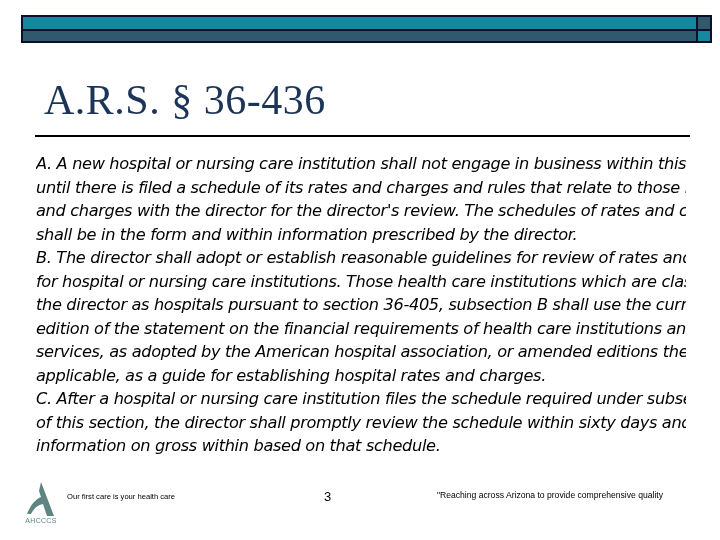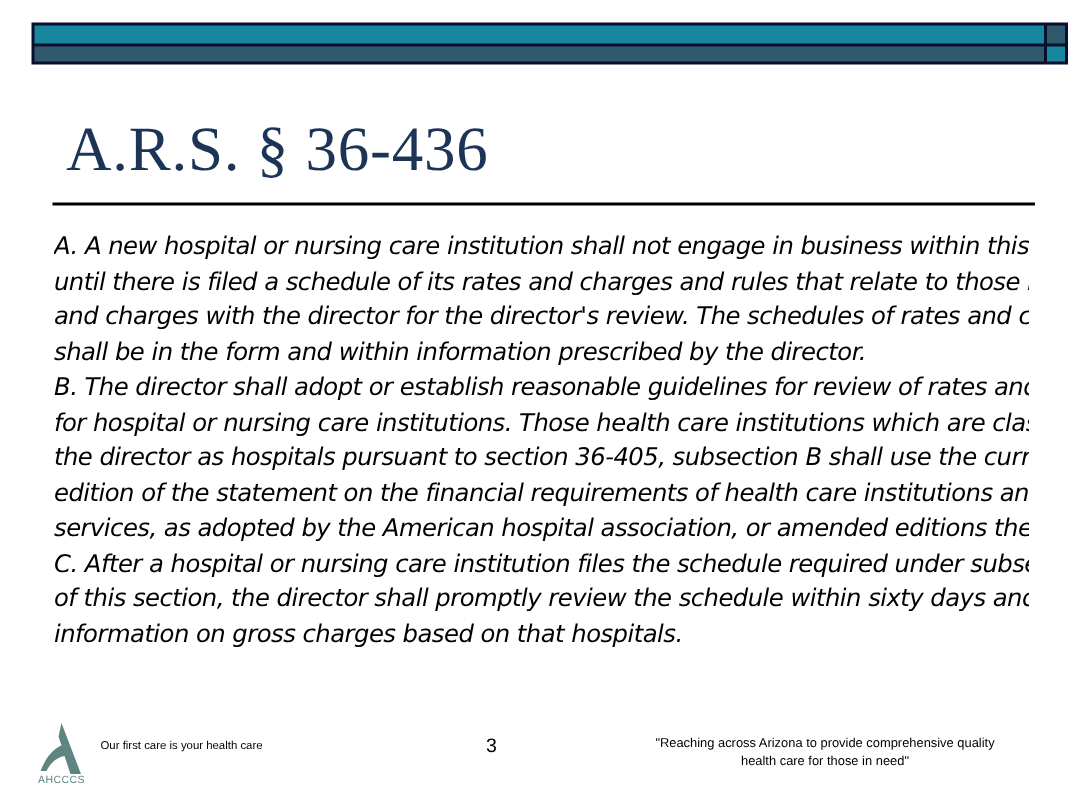--- a/index.html
+++ b/index.html
@@ -76,34 +76,34 @@
 <div class="body-text">
   <span class="body-line">A. A new hospital or nursing care institution shall not engage in business within this state</span>
   <span class="body-line">until there is filed a schedule of its rates and charges and rules that relate to those rates</span>
   <span class="body-line">and charges with the director for the director's review. The schedules of rates and charges</span>
   <span class="body-line">shall be in the form and within information prescribed by the director.</span>
   <span class="body-line">B. The director shall adopt or establish reasonable guidelines for review of rates and charges</span>
   <span class="body-line">for hospital or nursing care institutions. Those health care institutions which are classified by</span>
   <span class="body-line">the director as hospitals pursuant to section 36-405, subsection B shall use the current</span>
   <span class="body-line">edition of the statement on the financial requirements of health care institutions and</span>
   <span class="body-line">services, as adopted by the American hospital association, or amended editions thereof if</span>
+  <span class="body-line">applicable, as a guide for establishing hospital rates and charges.</span>
   <span class="body-line">C. After a hospital or nursing care institution files the schedule required under subsection A</span>
   <span class="body-line">of this section, the director shall promptly review the schedule within sixty days and publish</span>
-  <span class="body-line">information on gross charges based on that hospitals.</span>
+  <span class="body-line">information on gross within based on that schedule.</span>
 </div>
 
 <div class="logo">
   <svg width="38" height="38" viewBox="0 0 38 38">
     <path class="logo-shape" d="M19 2 L32 36 L25 36 L21 24 C16 25 12 28 9 34 L5 34 C9 24 14 19 19 17 L17 11 Z" fill="#5f8582"></path>
   </svg>
 </div>
 <div class="logo-caption" style="color: rgb(95, 133, 130);">AHCCCS</div>
 
 <div class="footer-left">
   <div>Our first care is your health care</div>
 </div>
 
 <div class="footer-page">3</div>
 
 <div class="footer-right">
   <div>"Reaching across Arizona to provide comprehensive quality</div>
-  <div>health care for those in need"</div>
 </div>
 
 </body></html>

